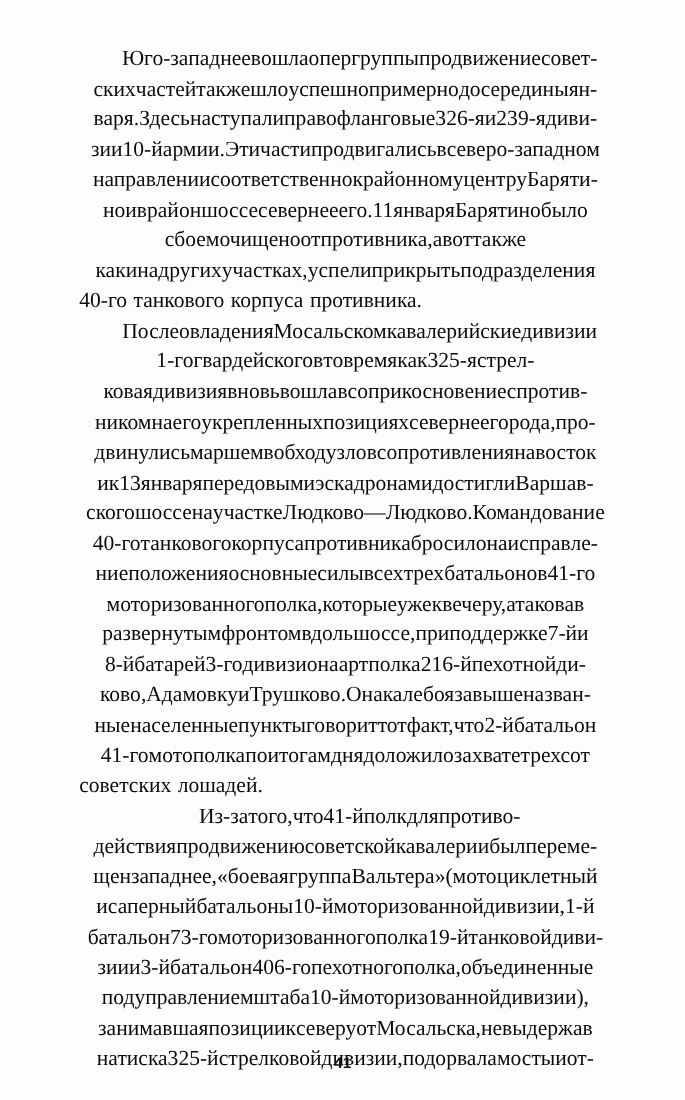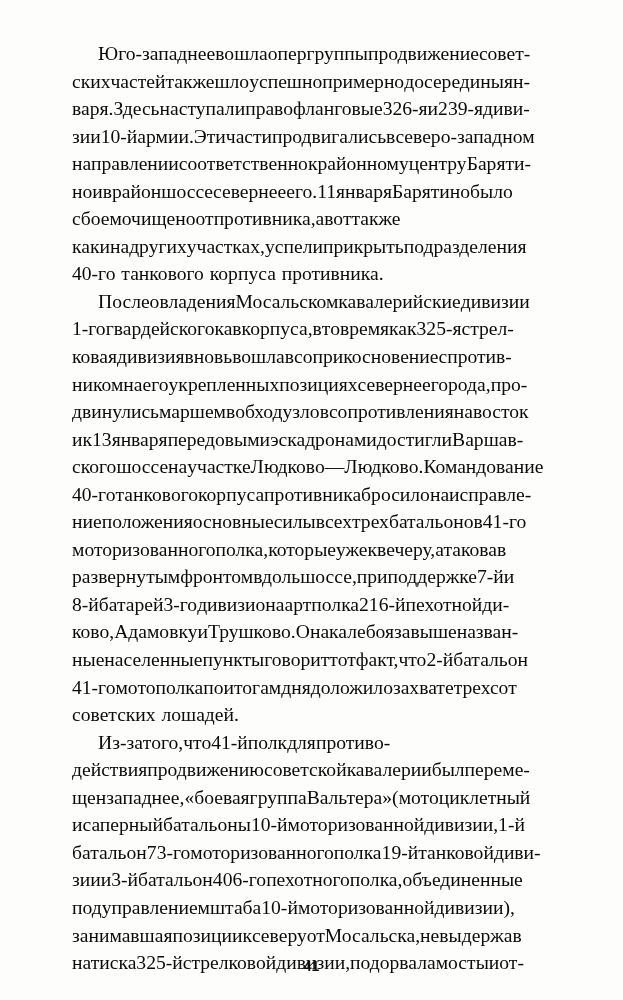--- a/index.html
+++ b/index.html
@@ -28,21 +28,21 @@
   #text-block {
     position: absolute;
     left: 72px;
     top: 40px;
     width: 484px;  
   }
 
   
   .line {
     display: flex;
-    justify-content: flex-start;
+    justify-content: center;
     font-size: 19.6px;
     line-height: 27.55px;
     letter-spacing: 0;
     white-space: nowrap;
     color: #0b0b0b;
   }
   
   .line > span.w {
     display: inline-block;
   }
@@ -169,21 +169,20 @@
         <div class="line indent">
           <span class="w">После</span>
           <span class="w">овладения</span>
           <span class="w">Мосальском</span>
           <span class="w">кавалерийские</span>
           <span class="w">дивизии</span>
         </div>
         <div class="line">
           <span class="w">1-го</span>
           <span class="w">гвардейского</span>
-          <span class="w">кавкорпуса,</span>
           <span class="w">в</span>
           <span class="w">то</span>
           <span class="w">время</span>
           <span class="w">как</span>
           <span class="w">325-я</span>
           <span class="w">стрел-</span>
         </div>
         <div class="line">
           <span class="w">ковая</span>
           <span class="w">дивизия</span>

